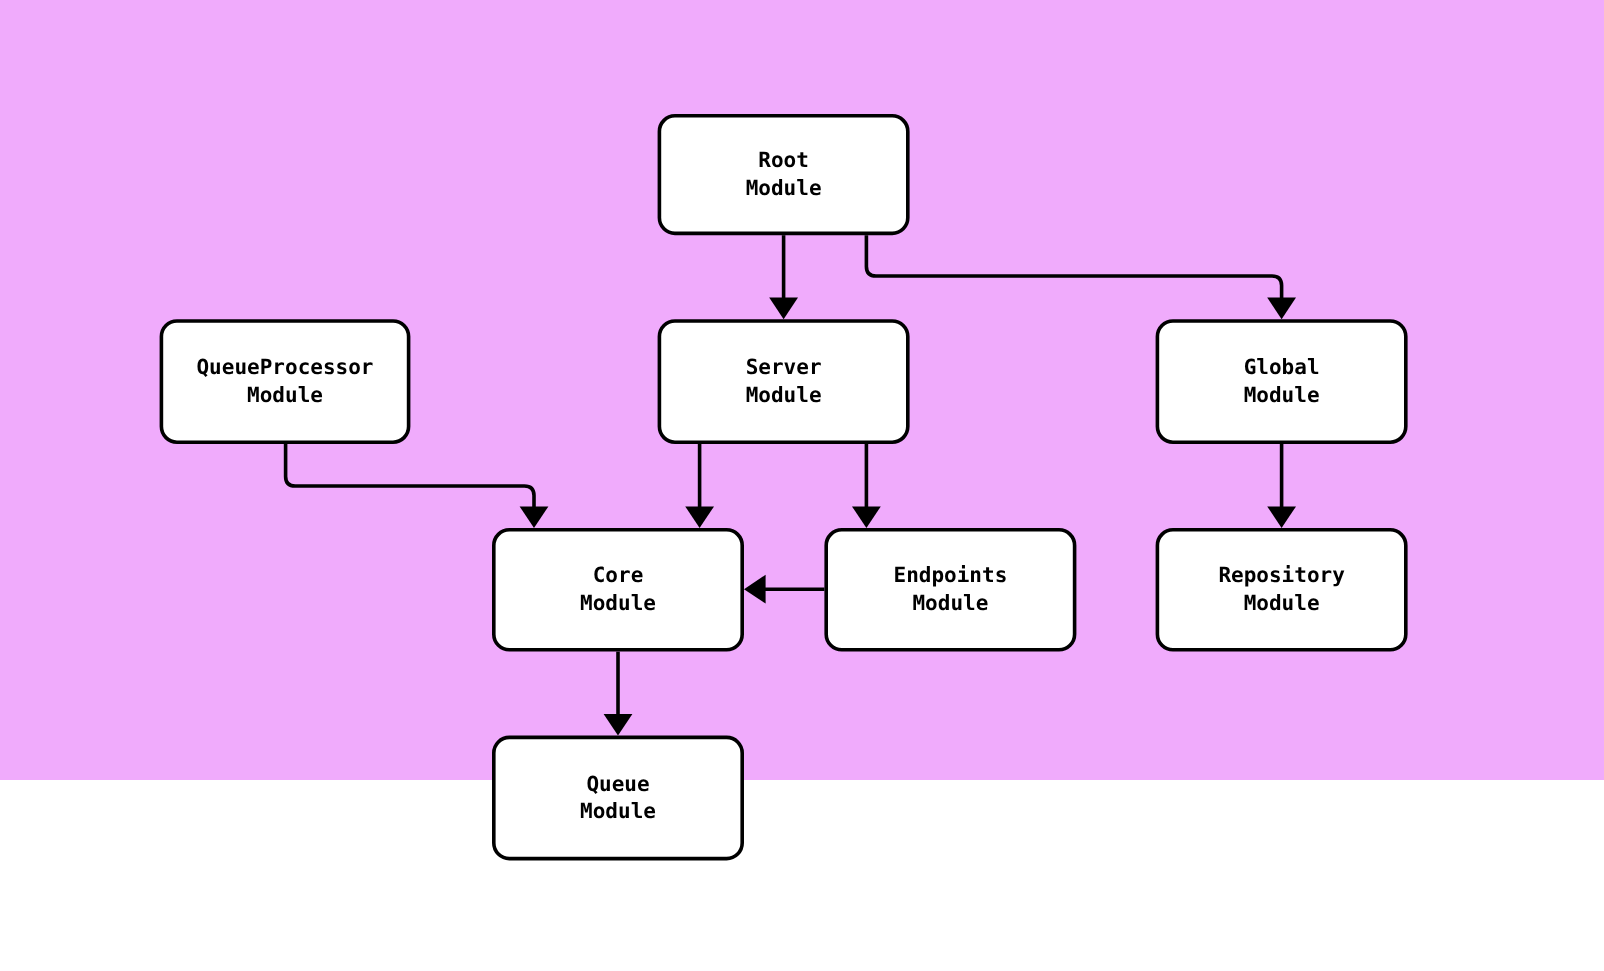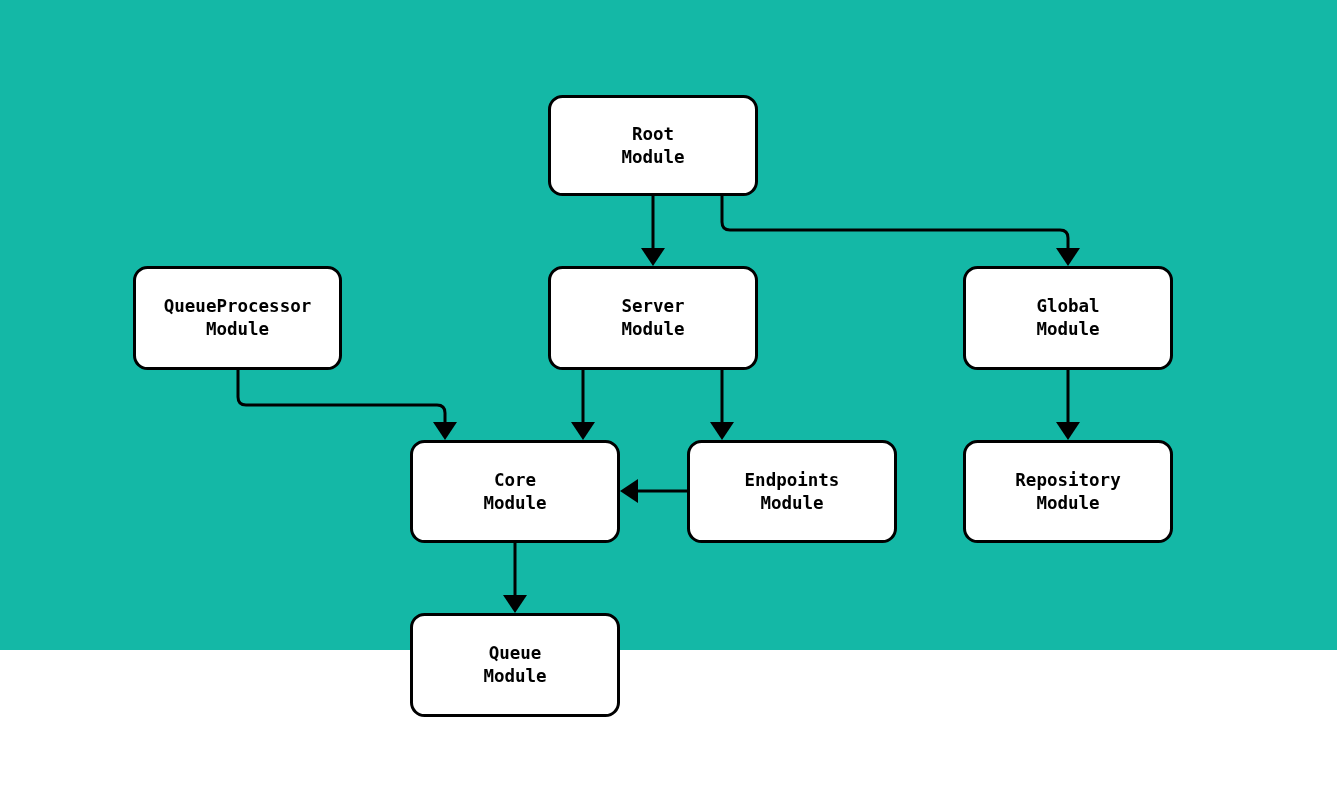--- a/index.html
+++ b/index.html
@@ -10,21 +10,21 @@
   body {
     width: 1337px;
     height: 809px;
     font-family: "DejaVu Sans Mono", monospace;
     overflow: hidden;
   }
   #diagram-root {
     position: relative;
     width: 1337px;
     height: 650px;
-    background: #14b8a6;
+    background: #f0abfc;
   }
   svg#diagram-canvas {
     position: absolute;
     left: 0;
     top: 0;
     width: 1337px;
     height: 809px;
     display: block;
   }
   .node-box {

